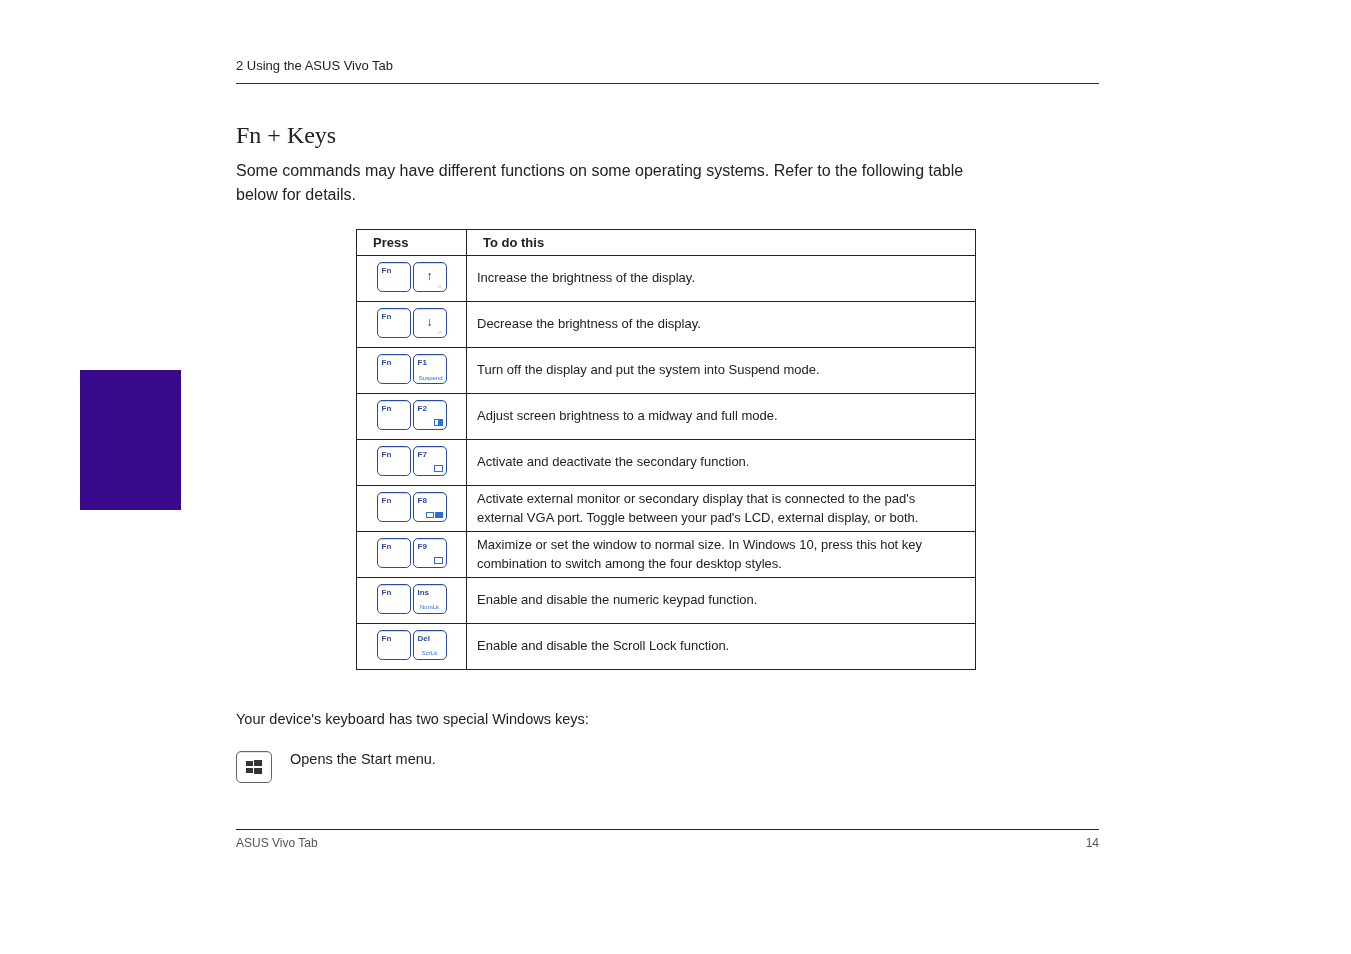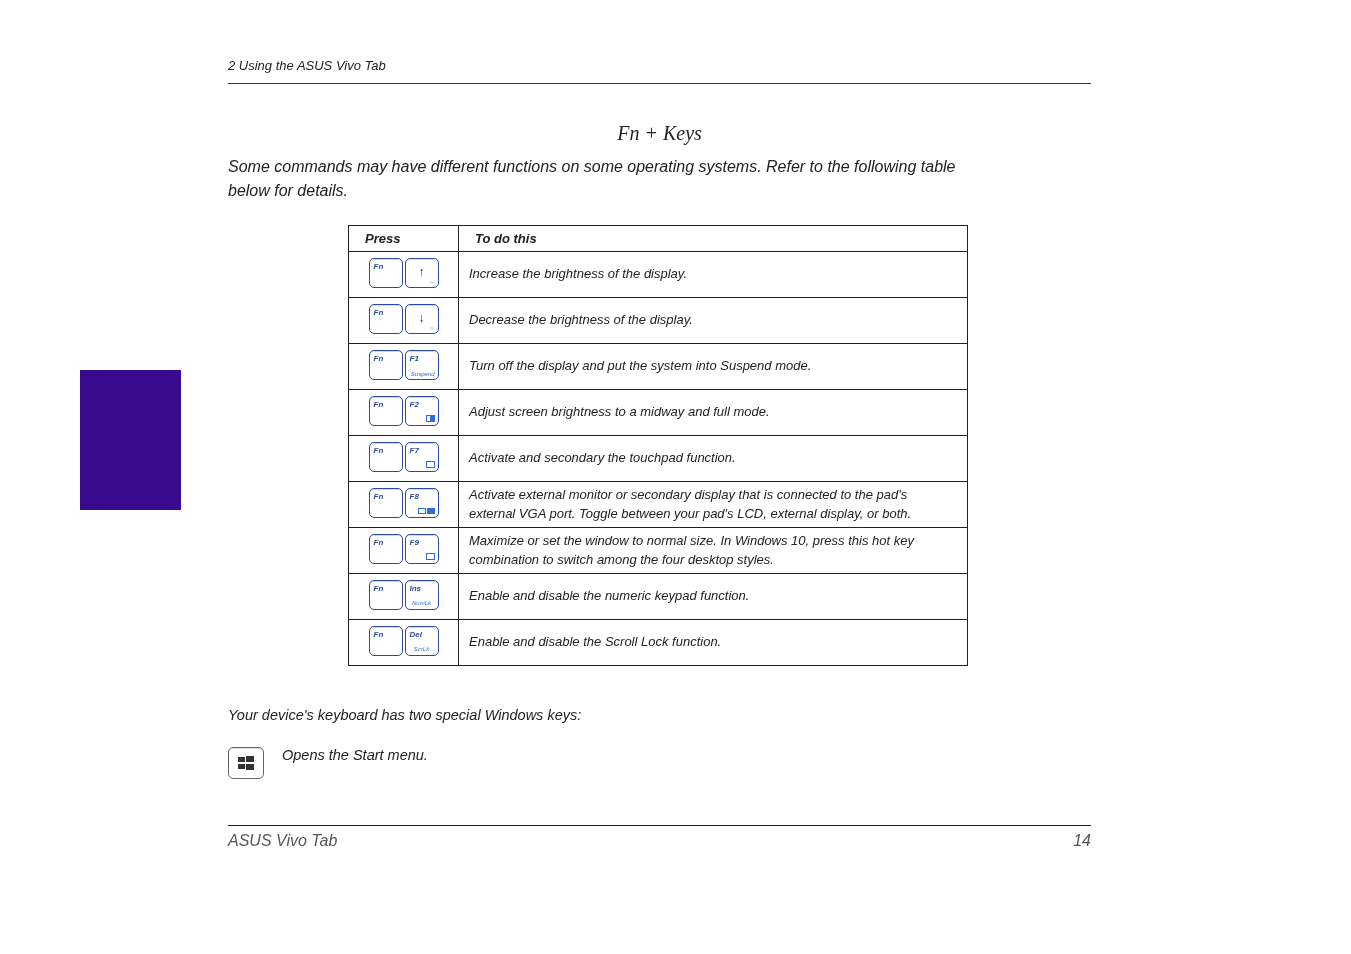--- a/index.html
+++ b/index.html
@@ -1,20 +1,20 @@
 <!DOCTYPE html>
 <html><head>
 <meta charset="utf-8">
 <style>
   * { margin: 0; padding: 0; box-sizing: border-box; }
   body { width: 1351px; height: 954px; font-family: Arial, Helvetica, sans-serif; color: #222; background: #fff; position: relative; }
-  .page { position: absolute; left: 228px; top: 58px; width: 863px; font-style: italic; }
+  .page { position: absolute; left: 236px; top: 58px; width: 863px; }
   .header-line { border-top: 1px solid #333; margin-bottom: 16px; margin-top: 10px; }
   .section-top { font-size: 13px; margin-left: 0; margin-bottom: 4px; }
-  .fn-heading { font-size: 20px; font-family: Georgia, 'Times New Roman', serif; margin-top: 38px; margin-bottom: 10px; margin-left: 0; text-align: center; }
+  .fn-heading { font-size: 24px; font-family: Georgia, 'Times New Roman', serif; margin-top: 38px; margin-bottom: 10px; margin-left: 0; }
   .fn-para { font-size: 16px; line-height: 1.5; margin-left: 0; margin-bottom: 22px; max-width: 730px; }
   .table-wrap { margin-left: 120px; }
   table.fn-table { border-collapse: collapse; width: 620px; }
   table.fn-table th, table.fn-table td { border: 1px solid #222; font-size: 13px; vertical-align: middle; }
   table.fn-table th { font-weight: bold; text-align: left; padding: 5px 16px; }
   table.fn-table td.keycell { width: 110px; padding: 6px 4px; text-align: center; }
   table.fn-table td.desc { padding: 0 10px; line-height: 1.4; }
   .purple-tab { position: absolute; left: 80px; top: 370px; width: 101px; height: 140px; background: #3a0a8c; }
 
   .keycap { display: inline-block; width: 34px; height: 30px; border: 1.5px solid #2b4aa0; border-radius: 5px; background: #fff; position: relative; margin: 0 1px; box-shadow: 0 1px 0 rgba(0,0,0,0.15) inset; }
@@ -30,21 +30,21 @@
   .keycap .brtwo span.f { background: #2b6fd6; }
   .keys { display: inline-flex; gap: 0; }
 
   .win-heading { font-size: 20px; font-family: Georgia, 'Times New Roman', serif; margin-top: 42px; margin-bottom: 10px; }
   .win-para { font-size: 14.5px; line-height: 1.5; max-width: 730px; margin-bottom: 20px; margin-top: 39px; }
   .icon-row { display: flex; margin-bottom: 14px; }
   .icon-box { width: 36px; height: 32px; border: 1.5px solid #666; border-radius: 5px; display: flex; align-items: center; justify-content: center; margin-right: 18px; flex-shrink: 0; background: #fff; box-shadow: 0 1px 0 rgba(0,0,0,0.12) inset; }
   .icon-box svg { display: block; }
   .icon-text { font-size: 14.5px; }
   .footer-line { border-top: 1.8px solid #222; margin-top: 46px; }
-  .footer-row { display: flex; justify-content: space-between; font-size: 16px; margin-top: 6px; color: #555; }
+  .footer-row { display: flex; justify-content: space-between; font-size: 12px; margin-top: 6px; color: #555; }
 </style>
 </head>
 <body>
 
 <div class="purple-tab"></div>
 
 <div class="page">
   <div class="section-top">2 Using the ASUS Vivo Tab</div>
   <div class="header-line"></div>
 
@@ -121,21 +121,21 @@
             <span class="keys">
               <span class="keycap">
                   <span class="kl tl">Fn</span>
                 </span>
               <span class="keycap">
                   <span class="kl tl">F7</span>
                   <span class="brbox"></span>
                 </span>
             </span>
           </td>
-          <td class="desc">Activate and secondary the touchpad function.</td>
+          <td class="desc">Activate and deactivate the secondary function.</td>
         </tr>
         <tr>
           <td class="keycell">
             <span class="keys">
               <span class="keycap">
                   <span class="kl tl">Fn</span>
                 </span>
               <span class="keycap">
                   <span class="kl tl">F8</span>
                   <span class="brtwo"><span></span><span class="f"></span></span>

